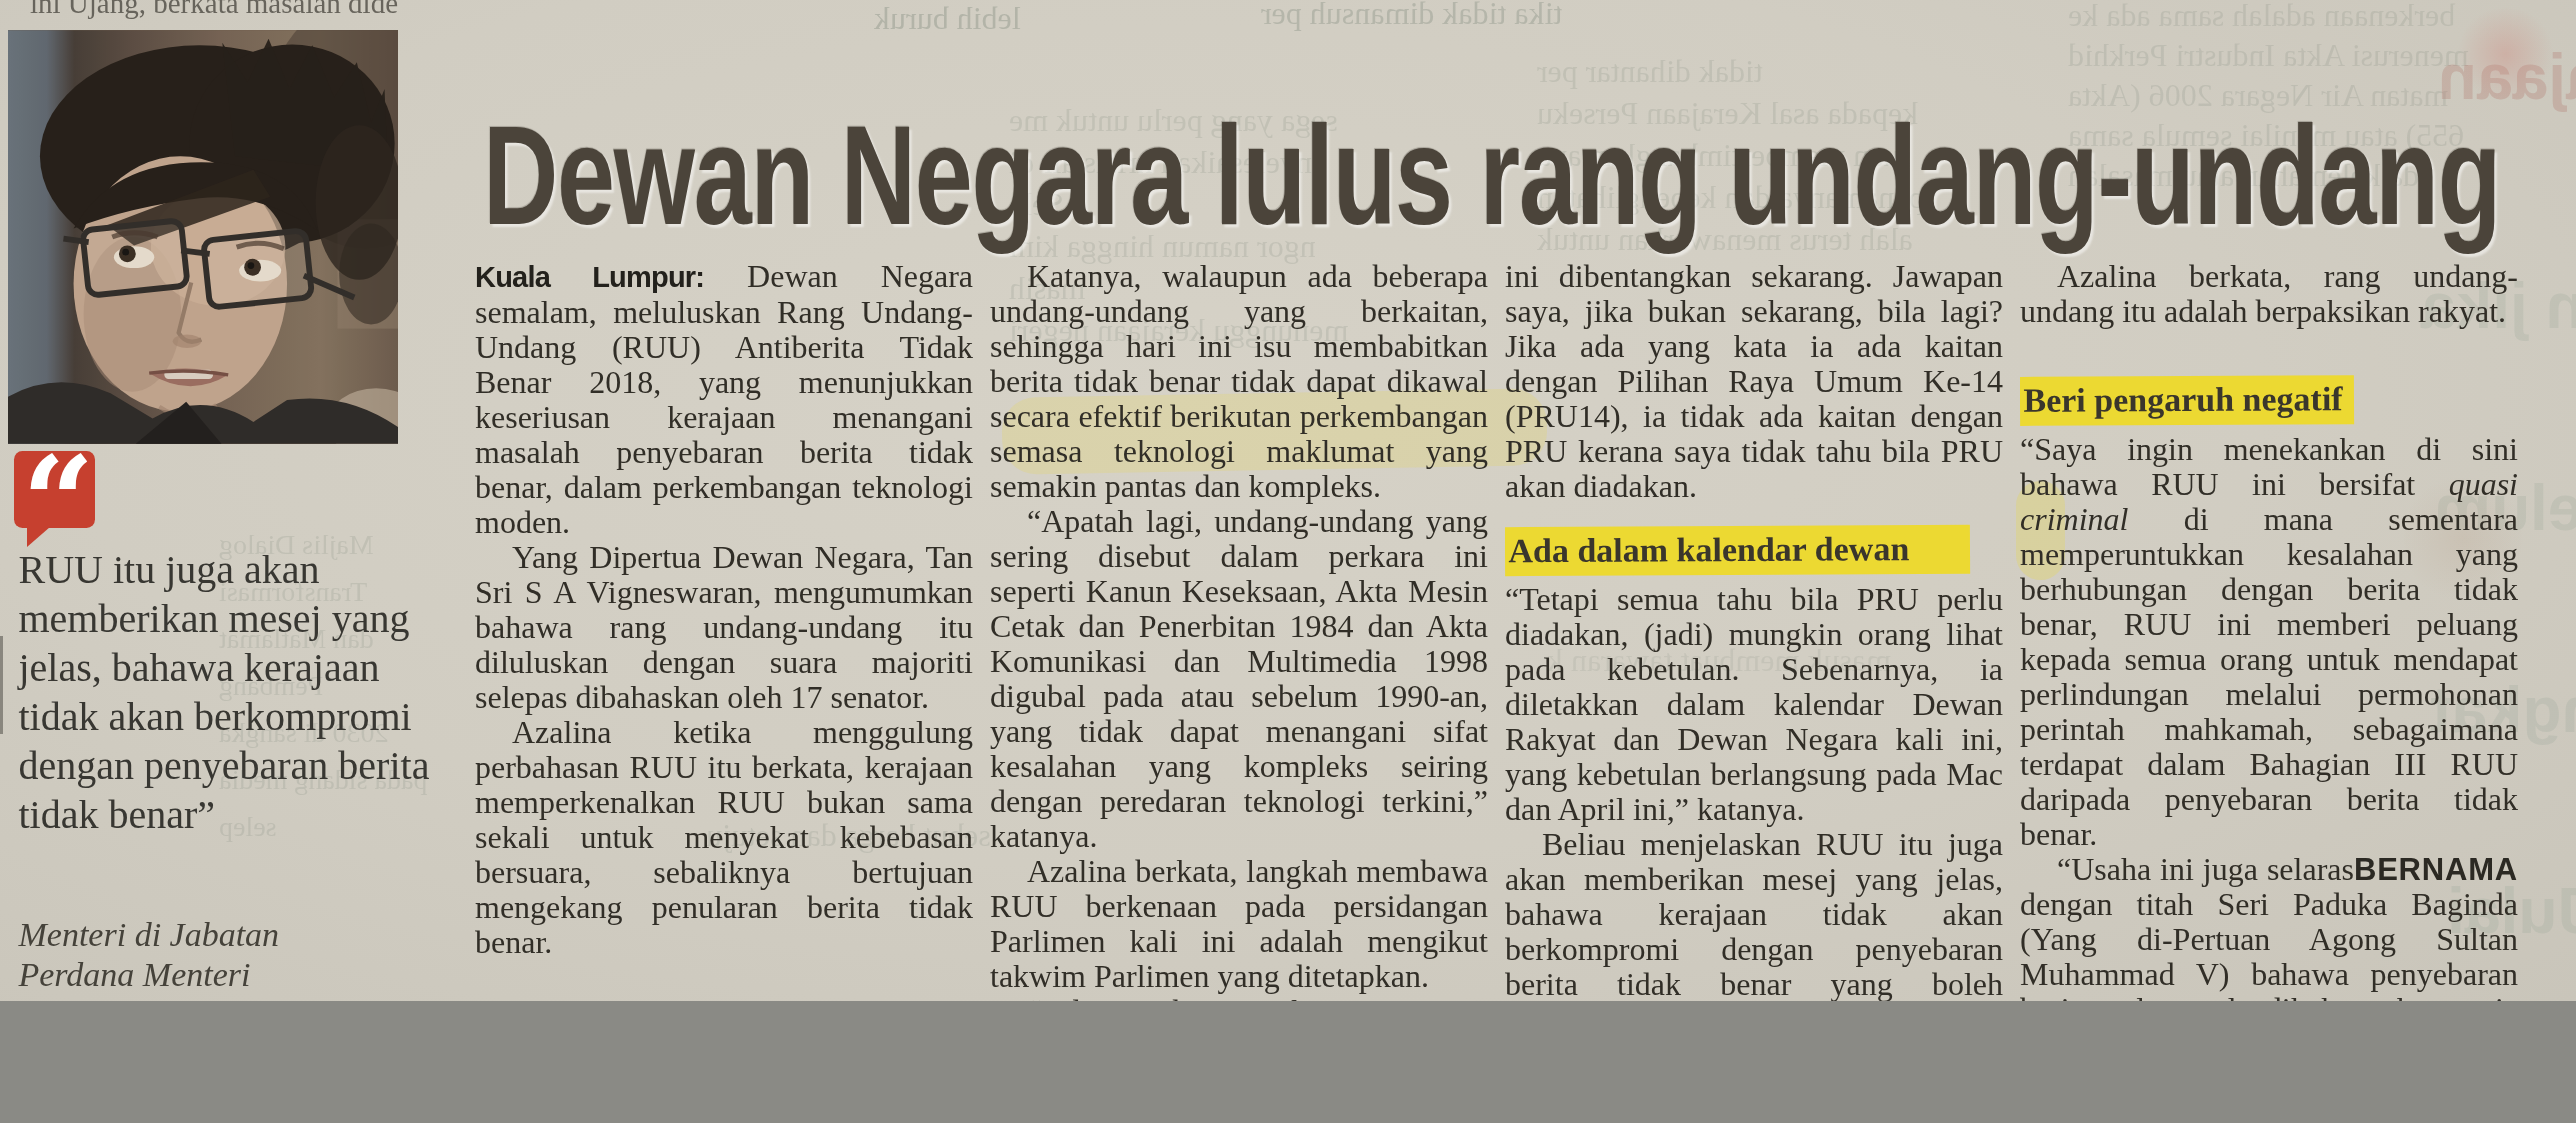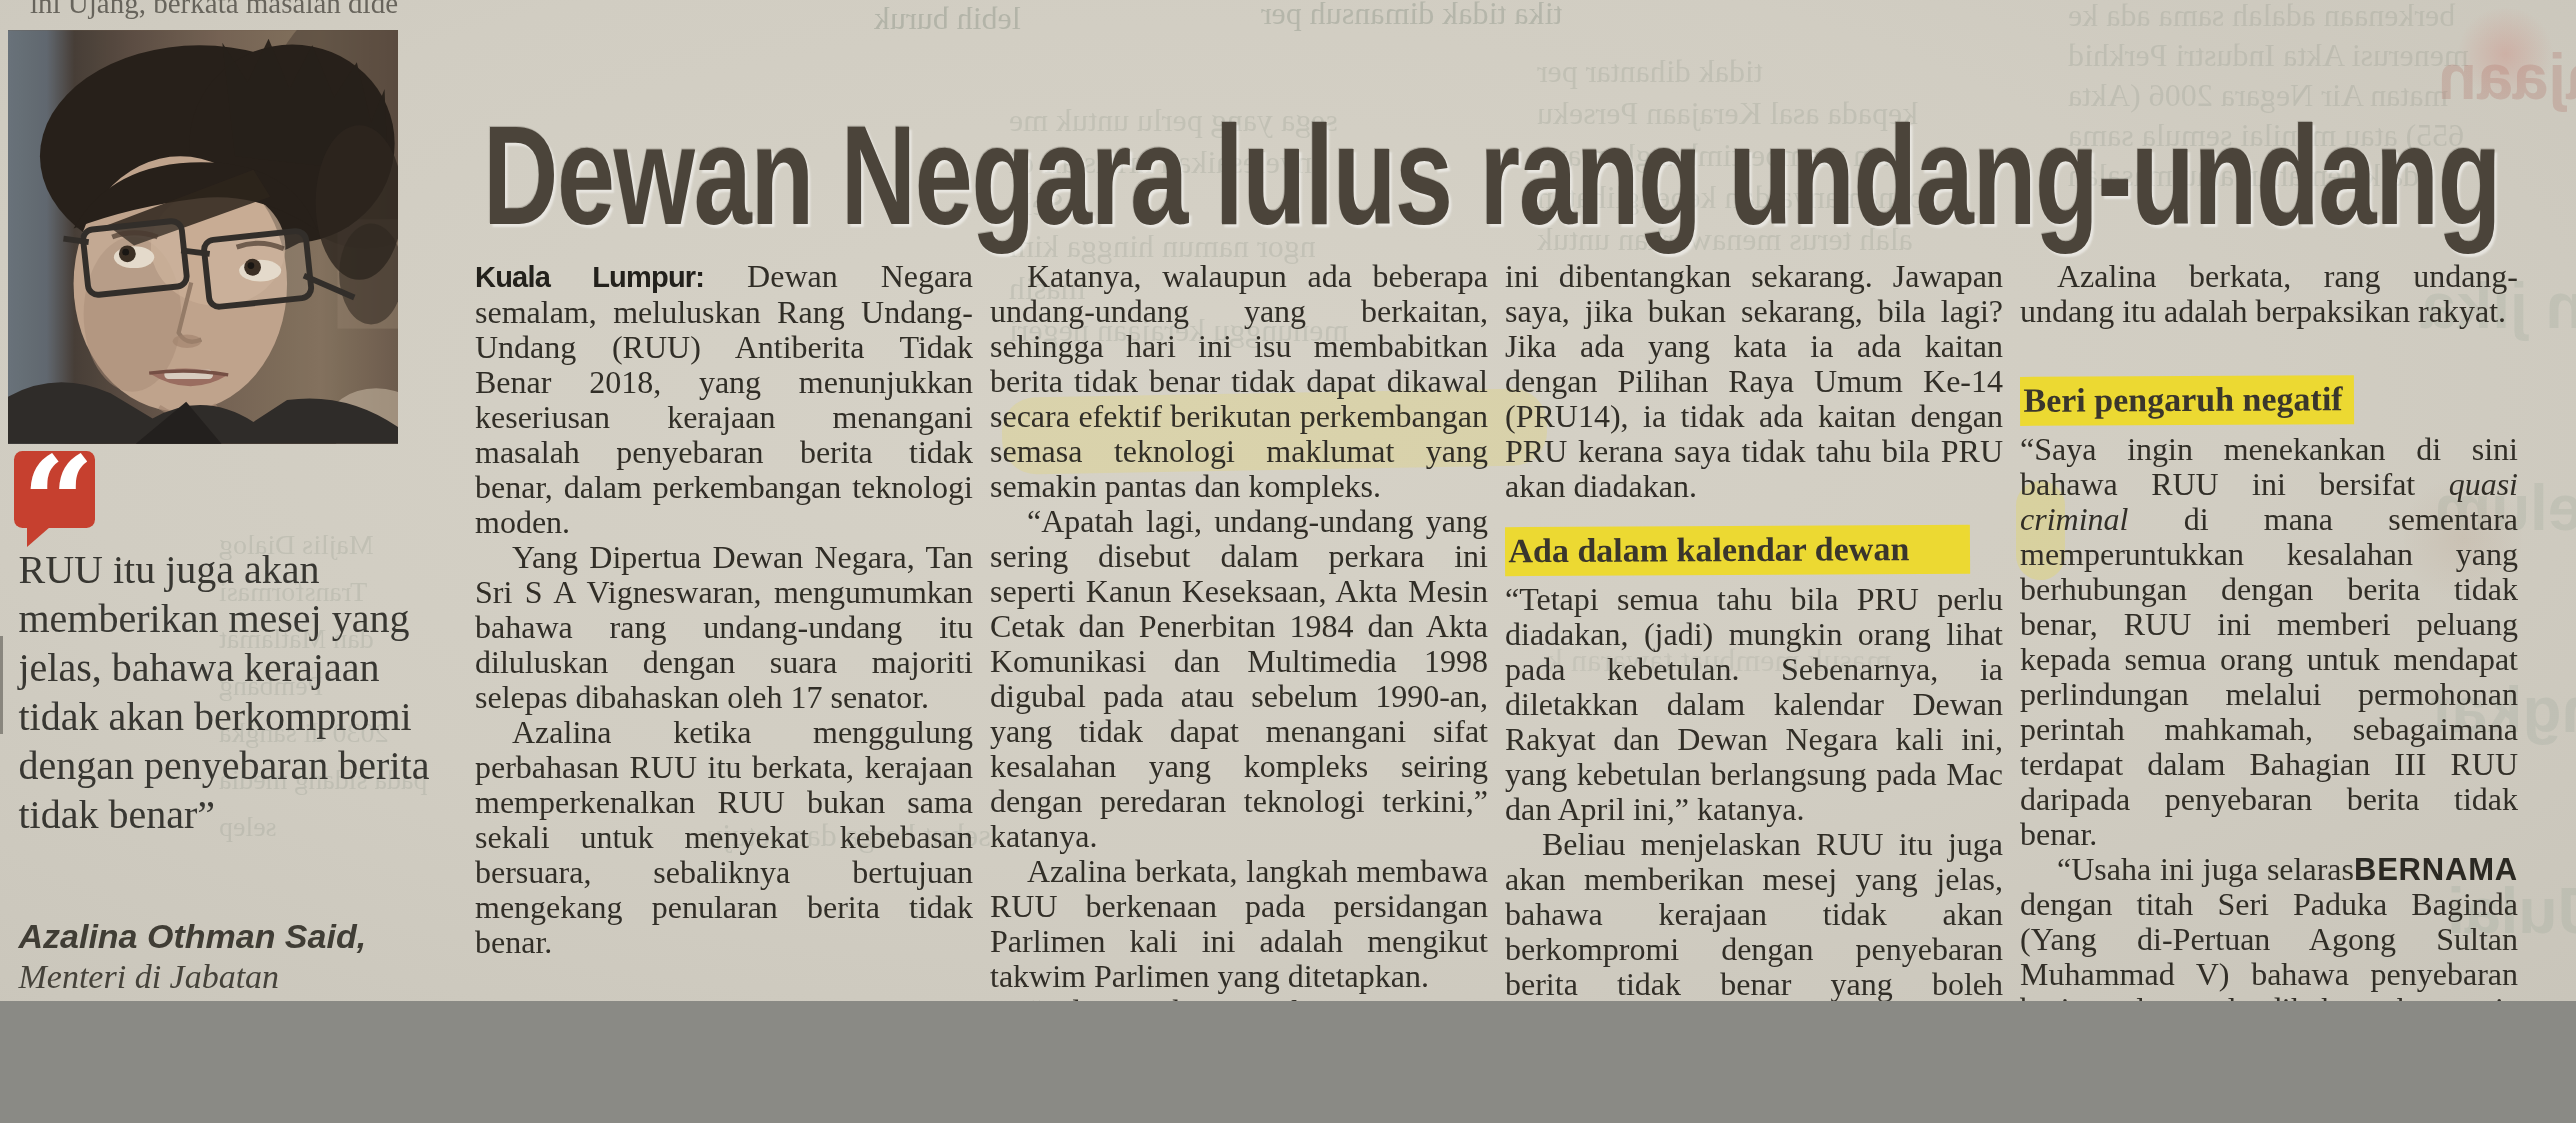--- a/index.html
+++ b/index.html
@@ -171,22 +171,22 @@
       <polygon points="152,492 212,442 254,492" fill="#1f1b18"></polygon>
     </svg>
   </div>
 
   <div class="quote-icon">
     <span class="glyph">“</span>
     <span class="tail"></span>
   </div>
   <div class="pull-quote">RUU itu juga akan memberikan mesej yang jelas, bahawa kerajaan tidak akan berkompromi dengan penyebaran berita tidak benar”</div>
   <div class="credit">
-    <div class="credit-name">Azalina Othman Said,</div>
     <div class="credit-role">Menteri di Jabatan</div>
+    <div class="credit-role">Perdana Menteri</div>
   </div>
 
   <div class="cols">
 
     <div class="col">
       <p><span class="dateline">Kuala Lumpur:</span><span> Dewan Negara semalam, meluluskan Rang Undang-Undang (RUU) Antiberita Tidak Benar 2018, yang menunjukkan keseriusan kerajaan menangani masalah penyebaran berita tidak benar, dalam perkembangan teknologi moden.</span></p>
       <p class="in">Yang Dipertua Dewan Negara, Tan Sri S A Vigneswaran, mengumumkan bahawa rang undang-undang itu diluluskan dengan suara majoriti selepas dibahaskan oleh 17 senator.</p>
       <p class="in">Azalina ketika menggulung perbahasan RUU itu berkata, kerajaan memperkenalkan RUU bukan sama sekali untuk menyekat kebebasan bersuara, sebaliknya bertujuan mengekang penularan berita tidak benar.</p>
     </div>
 

